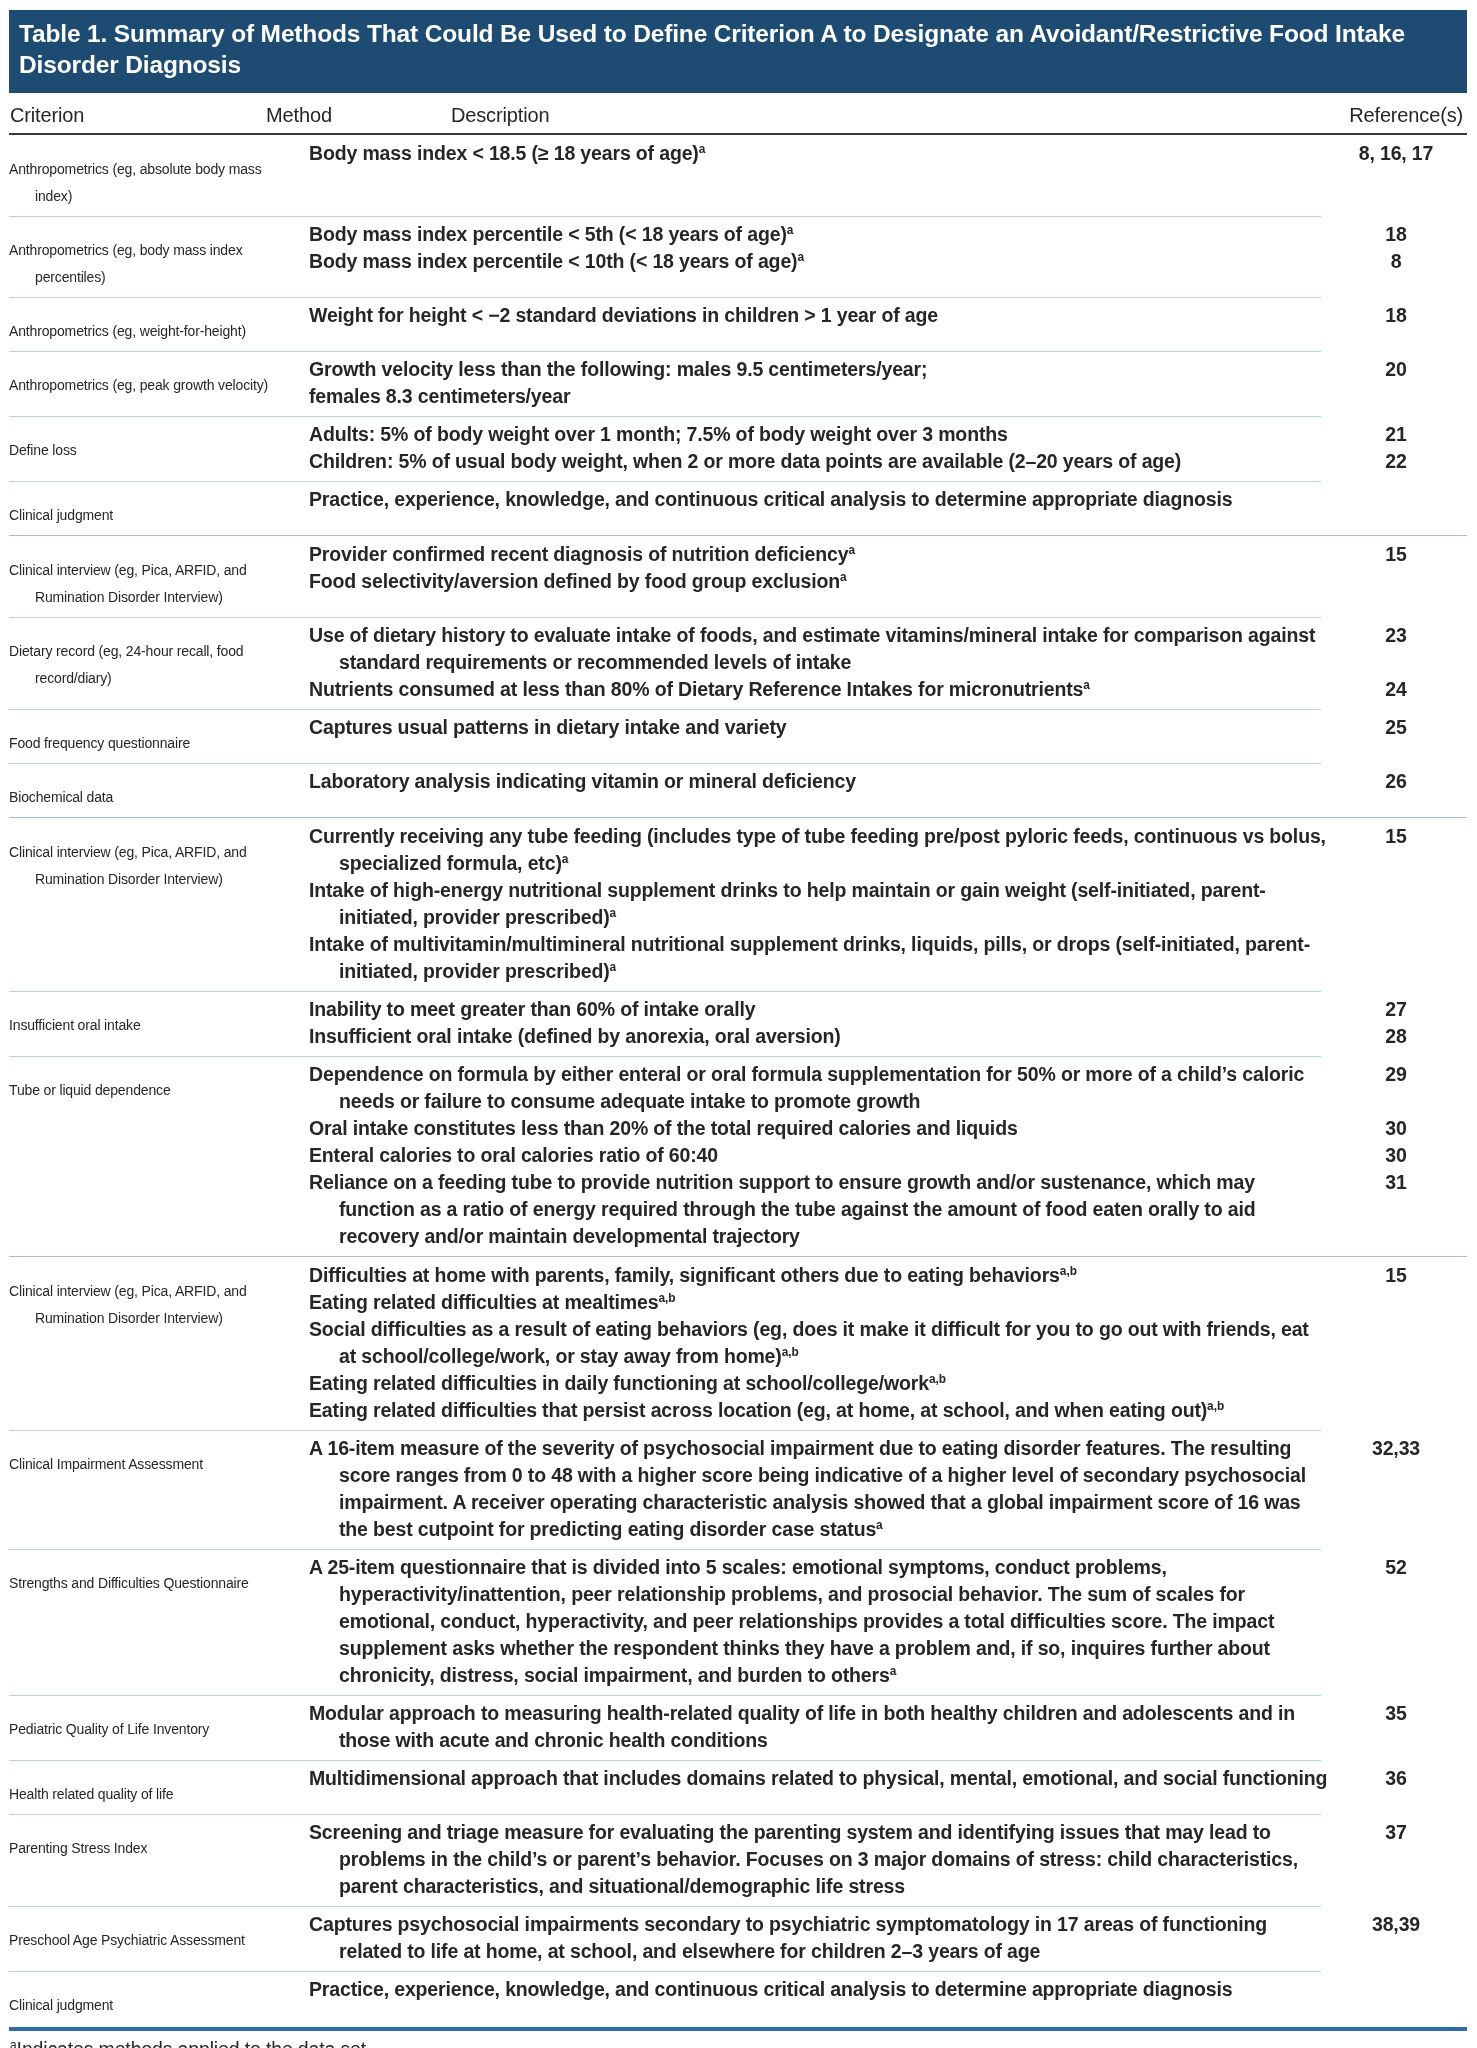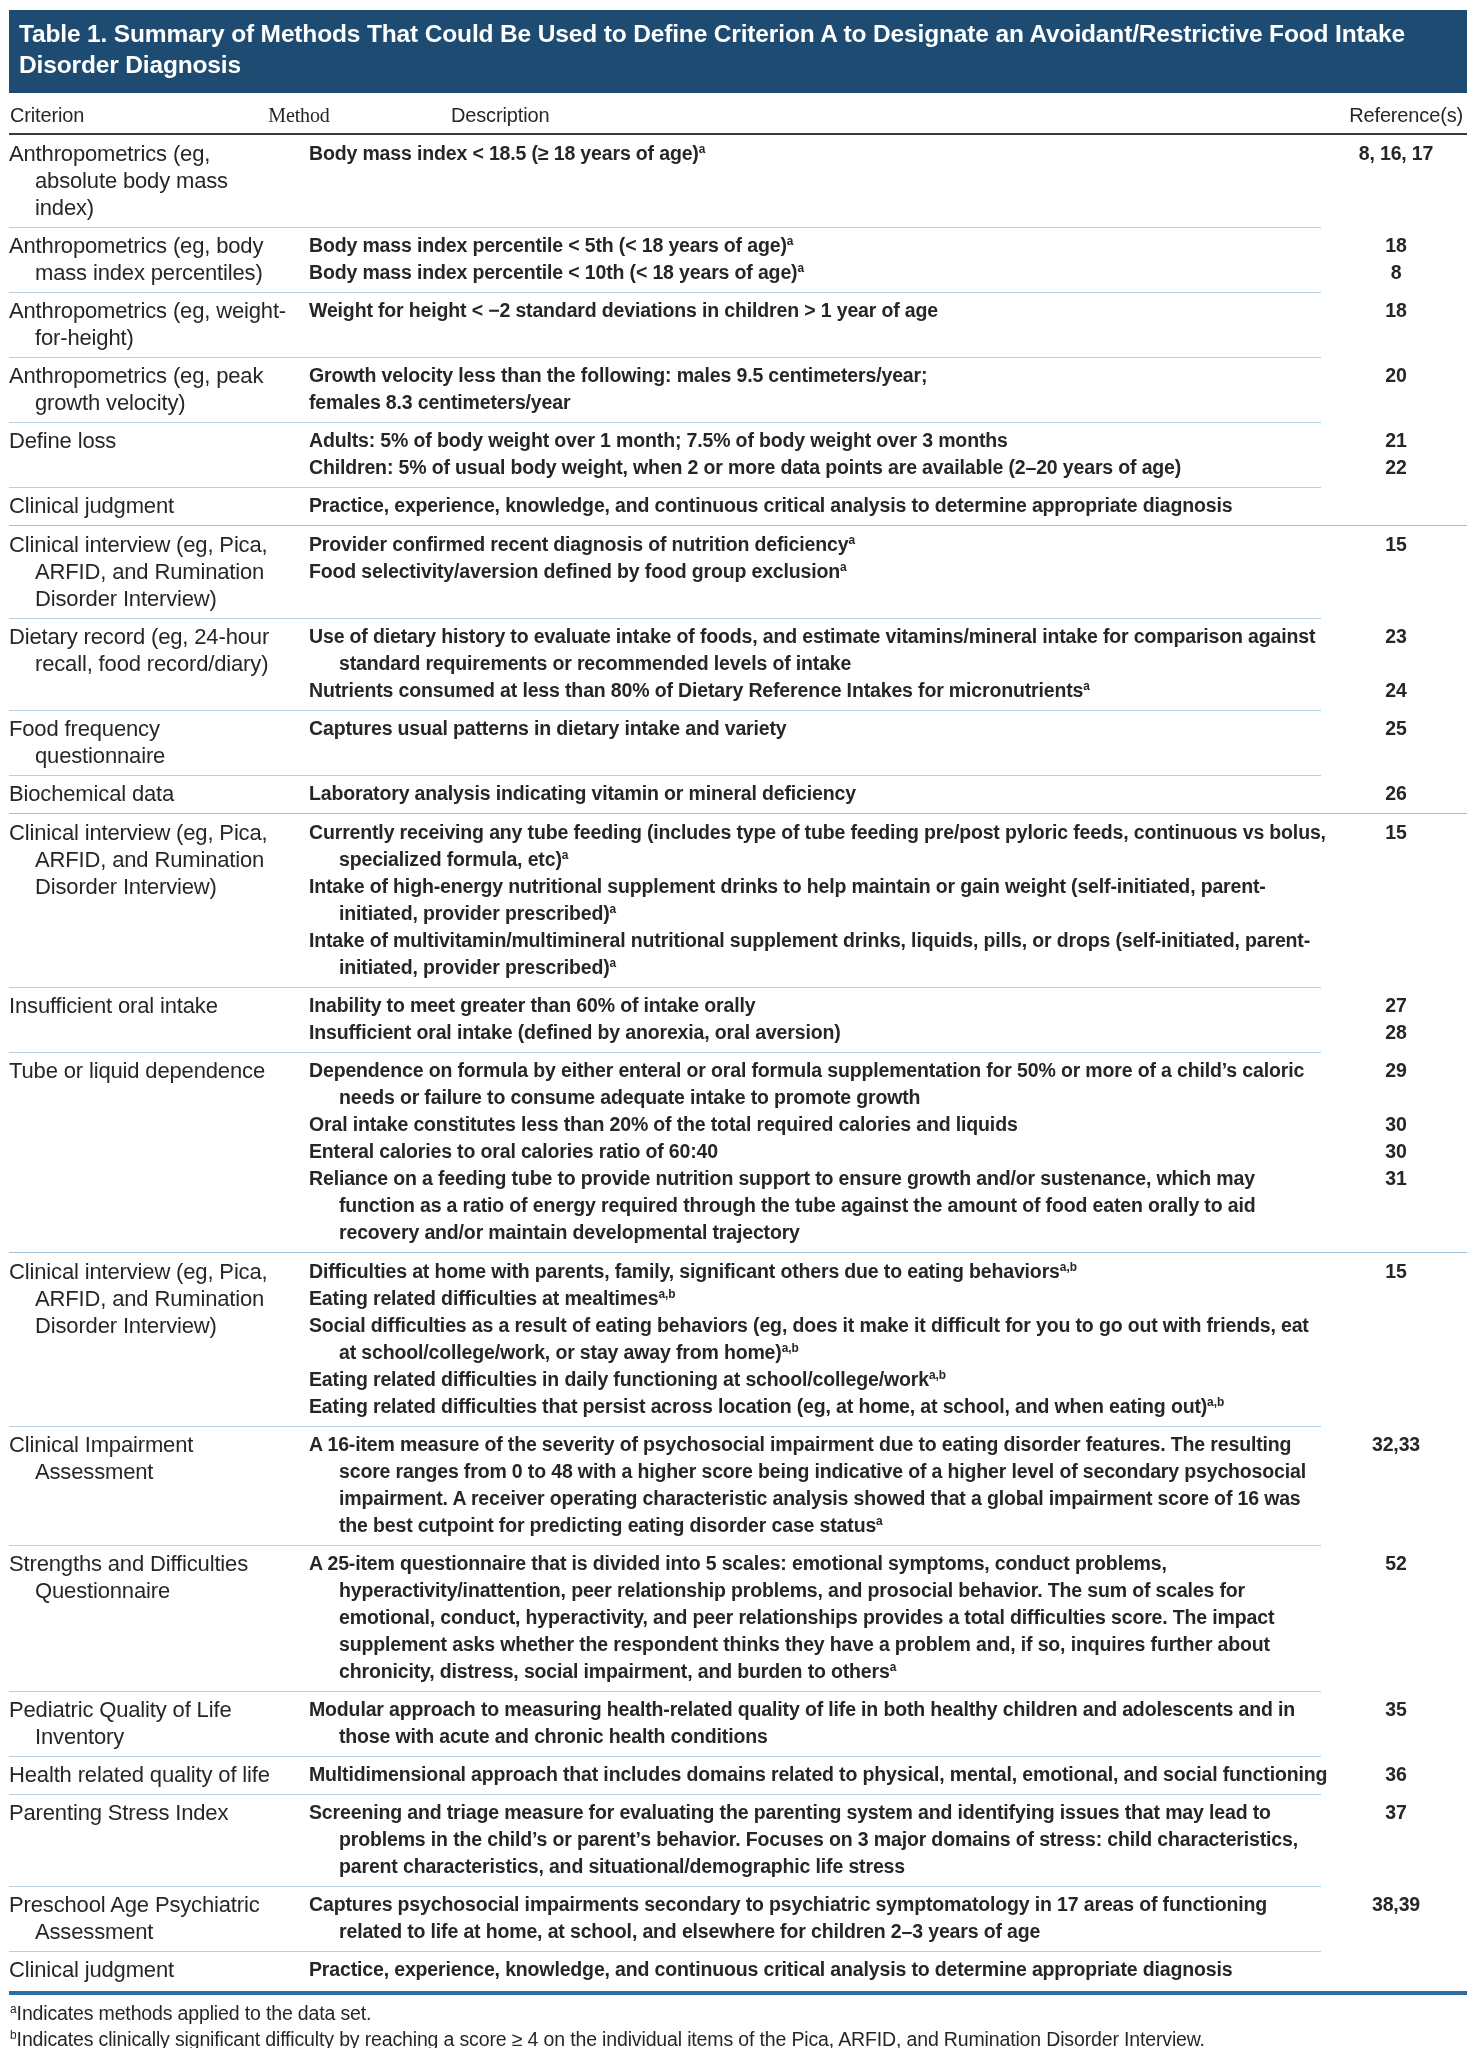--- a/index.html
+++ b/index.html
@@ -19,36 +19,36 @@
     background:var(--banner-bg); color:var(--banner-text);
     font-weight:bold; font-size:24.5px; line-height:31px;
     padding:8px 22px 13px 10px;
   }
   .cols{
     display:flex; align-items:flex-end;
     padding:11px 0 6px; font-size:20px;
     border-bottom:2px solid var(--header-rule);
   }
   .c-crit{width:142px; padding-left:1px;}
-  .c-method{width:296px; text-align:center;font-family:Liberation Serif, serif;}
+  .c-method{width:296px; text-align:center;}
   .c-desc{flex:1; text-align:left; padding-left:4px;}
   .c-ref{width:146px; text-align:right; padding-right:4px;}
 
   .group{display:flex; position:relative;}
   .group + .group{border-top:1.5px solid var(--group-separator);}
   .rows{flex:1; min-width:0;}
   .row{display:flex; padding:5px 0 6px; position:relative;}
   .row + .row::before{
     content:""; position:absolute; left:0; right:146px; top:0; height:1px;
     background:var(--row-separator);
   }
   .method{
     width:296px; flex-shrink:0;
     padding:0 16px 0 26px; text-indent:-26px;
-    font-size:22px; line-height:27px;
+    font-size:14px; line-height:27px;margin-top:16px;
   }
   .desc{flex:1; min-width:0; padding-left:4px;font-weight:bold;}
   .item{display:flex; align-items:flex-start;}
   .itext{
     flex:1; min-width:0;
     padding-left:30px; text-indent:-30px; padding-right:6px;
     font-size:19.5px; line-height:27px;
   }
   .ref{
     width:132px; flex-shrink:0; text-align:center; padding-right:10px;

